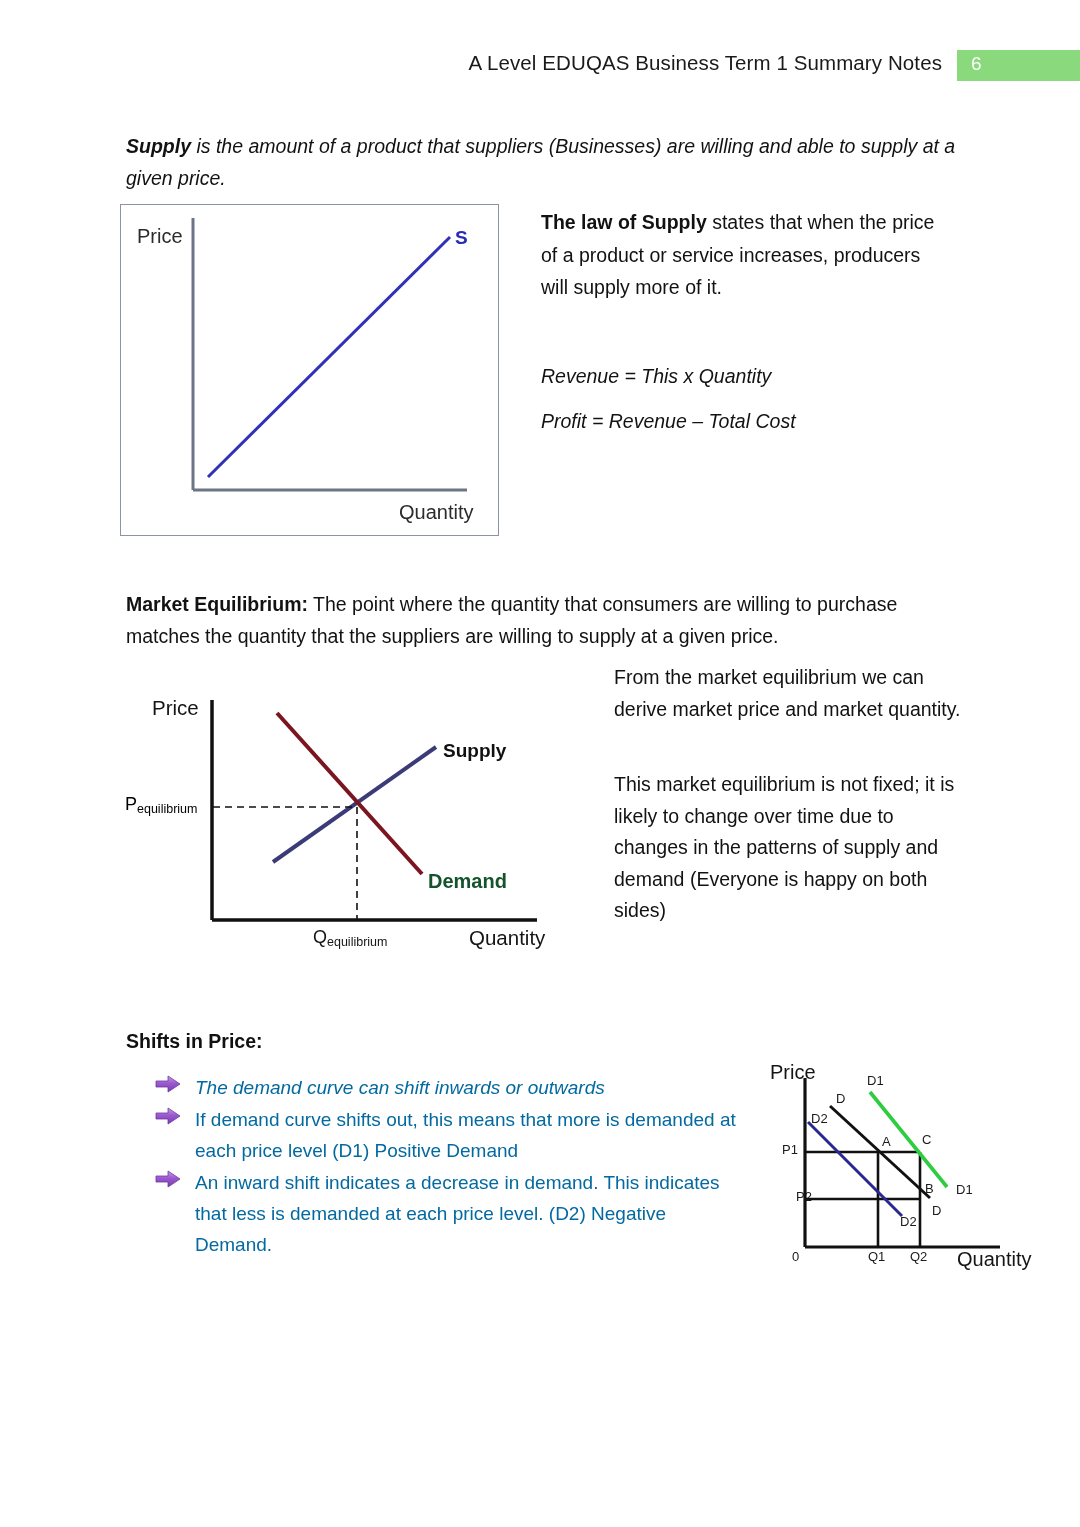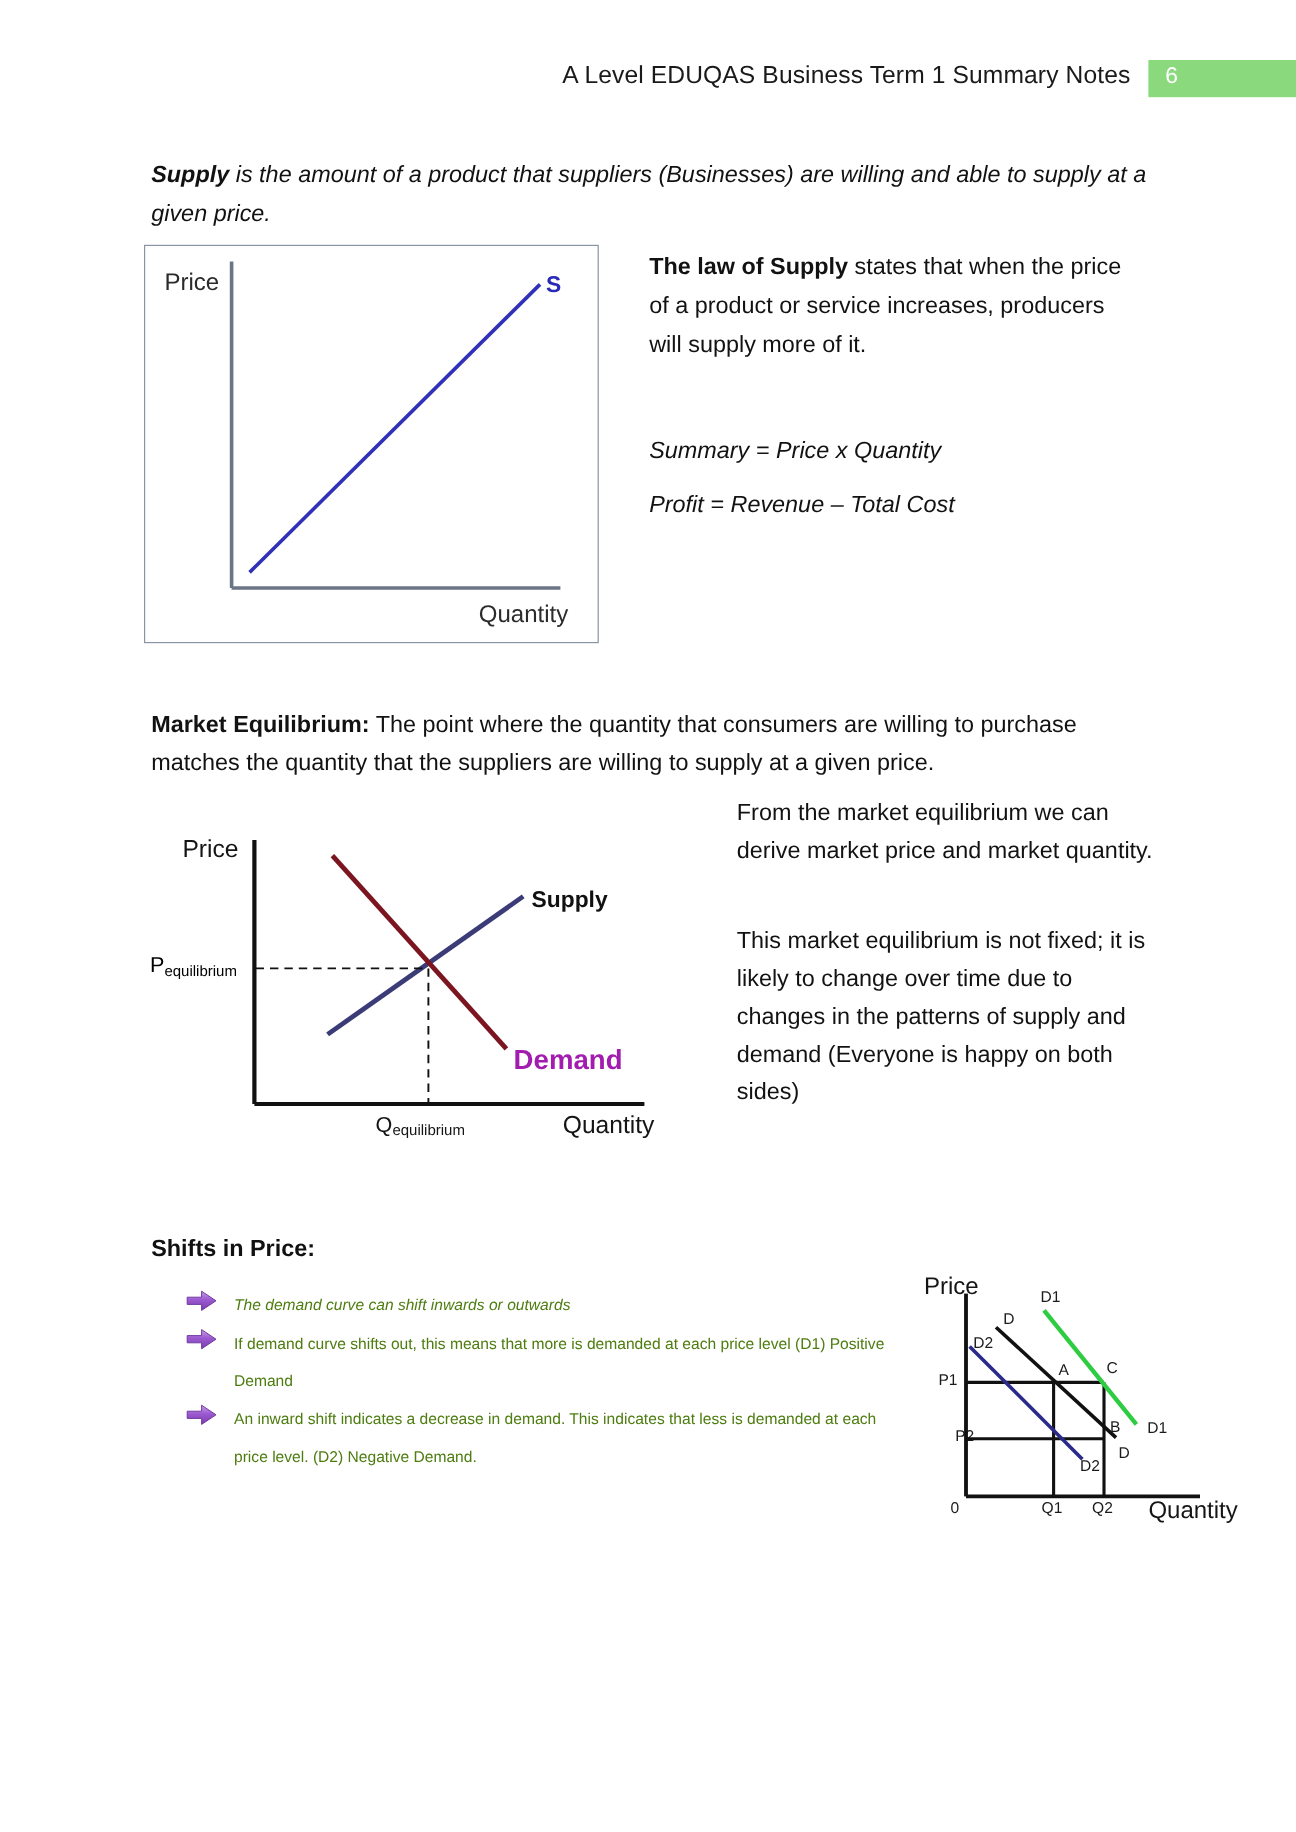--- a/index.html
+++ b/index.html
@@ -97,23 +97,23 @@
     align-items: flex-start;
     margin-bottom: 1px;
   }
   .bullet-marker {
     flex: 0 0 40px;
     padding-top: 3px;
     height: 22px;
   }
   .bullet-text {
     flex: 1;
-    font-size: 13px;
+    font-size: 19px;
     line-height: 31px;
-    color: #4d7c0f;
+    color: #0369a1;
   }
   .bullet-text.italic { font-style: italic; }
 
   
   .chart-supply-box {
     position: absolute;
     left: 120px;
     top: 204px;
     width: 377px;
     height: 330px;
@@ -156,23 +156,23 @@
   .chart-eq-label-supply {
     position: absolute;
     left: 443px; top: 740px;
     font-size: 19px;
     font-weight: bold;
     color: #111111;
   }
   .chart-eq-label-demand {
     position: absolute;
     left: 428px; top: 870px;
-    font-size: 23px;
+    font-size: 20px;
     font-weight: bold;
-    color: #a21caf;
+    color: #14532d;
   }
   .chart-eq-label-peq {
     position: absolute;
     left: 125px; top: 794px;
     font-size: 18px;
     color: #000000;
   }
   .chart-eq-label-qeq {
     position: absolute;
     left: 313px; top: 927px;
@@ -223,21 +223,21 @@
 </div>
 
 <div class="chart-supply-box"></div>
 <div class="chart-supply-label-price">Price</div>
 <div class="chart-supply-label-quantity">Quantity</div>
 <div class="chart-supply-label-s">S</div>
 
 <div class="para p-law-supply">
   <b>The law of Supply</b><span> states that when the price of a product or service increases, producers will supply more of it.</span>
 </div>
-<div class="para p-formula-1">Summary = Price x Quantity</div>
+<div class="para p-formula-1">Revenue = This x Quantity</div>
 <div class="para p-formula-2">Profit = Revenue – Total Cost</div>
 
 <div class="para p-market-eq">
   <b>Market Equilibrium:</b><span> The point where the quantity that consumers are willing to purchase matches the quantity that the suppliers are willing to supply at a given price.</span>
 </div>
 
 <div class="chart-eq-label-price">Price</div>
 <div class="chart-eq-label-quantity">Quantity</div>
 <div class="chart-eq-label-supply">Supply</div>
 <div class="chart-eq-label-demand">Demand</div>

